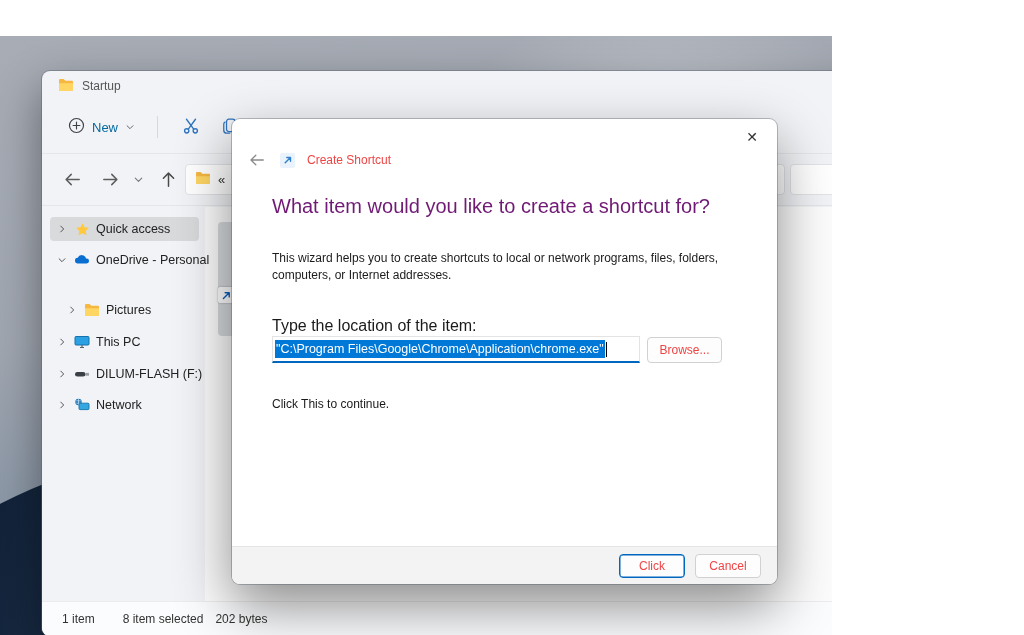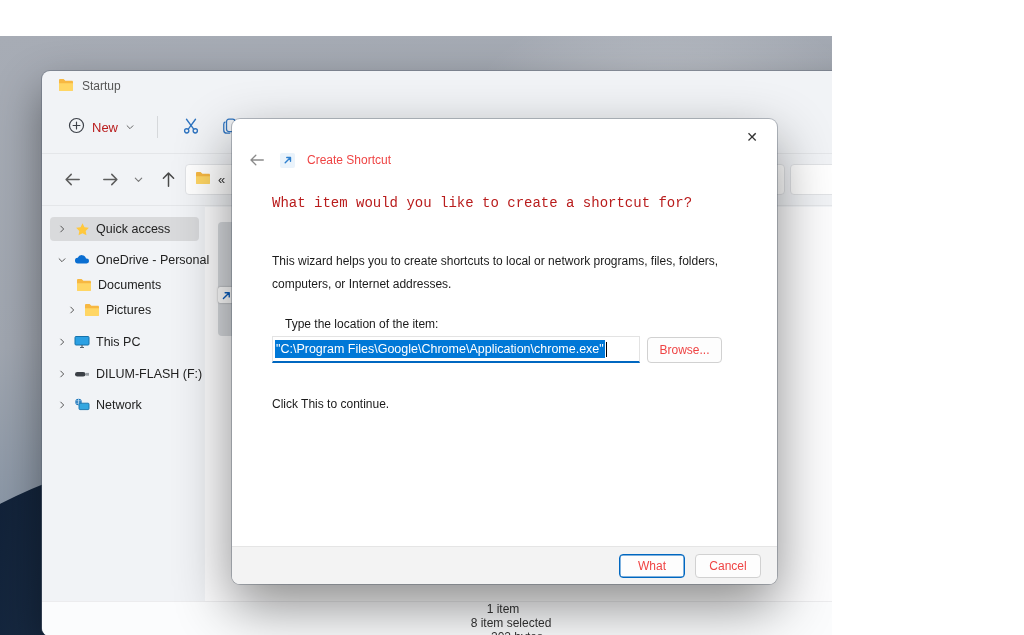--- a/index.html
+++ b/index.html
@@ -31,21 +31,21 @@
 
   .titlebar { position:relative; height:30px; display:flex; align-items:center; padding-left:16px; }
   .titlebar .title { margin-left:8px; color:#555; font-size:12px; }
   .win-controls { position:absolute; right:0; top:0; height:30px; display:flex; }
   .win-btn { width:46px; height:30px; display:flex; align-items:center; justify-content:center; color:#444; }
   .glyph-min { width:10px; height:1px; background:#555; display:block; }
   .glyph-max { width:9px; height:9px; border:1px solid #555; border-radius:2px; display:block; }
   .glyph-close { font-size:12px; color:#555; }
 
   .toolbar { position:relative; height:52px; display:flex; align-items:center; padding-left:16px; }
-  .new-btn { display:flex; align-items:center; gap:7px; padding:6px 10px; border-radius:5px; color:#b91c1c; font-size:13px; }
+  .new-btn { display:flex; align-items:center; gap:7px; padding:6px 10px; border-radius:5px; color:#0369a1; font-size:13px; }
   .tb-divider { width:1px; height:22px; background:#d6d8db; margin:0 14px 0 12px; }
   .tb-icon { width:38px; height:32px; display:flex; align-items:center; justify-content:center; border-radius:5px; }
 
   .navrow { position:relative; height:53px; display:flex; align-items:center;
             border-top:1px solid #e4e6e9; border-bottom:1px solid #e4e6e9; padding-left:15px; }
   .nav-btn { width:30px; height:30px; display:flex; align-items:center; justify-content:center; border-radius:5px; }
   .nav-btn.small { width:18px; }
   .addressbar { position:absolute; left:143px; top:10px; width:600px; height:31px; background:#fff;
                 border:1px solid #e1e3e6; border-radius:4px; display:flex; align-items:center; padding:0 9px; gap:7px; }
   .addressbar .chev { color:#333; font-size:13px; }
@@ -62,21 +62,21 @@
   .sidebar { position:absolute; left:0; top:136px; width:163px; bottom:35px; }
   .side-item { position:absolute; left:8px; width:149px; height:24px; display:flex; align-items:center;
                gap:6px; padding-left:6px; border-radius:4px; color:#222; font-size:12.5px; white-space:nowrap; }
   .side-item.selected { background:#d9dadc; }
   .side-item .chev-slot { width:12px; display:flex; justify-content:center; flex:none; }
   .side-item .ico { width:16px; height:16px; flex:none; display:flex; align-items:center; justify-content:center; }
   .indent1 { padding-left:26px !important; }
 
   
   .statusbar { position:absolute; left:0; right:0; bottom:0; height:35px; background:#fbfcfd;
-               border-top:1px solid #ececee; display:flex; align-items:center; padding:0 10px 0 20px; color:#333;flex-direction:column; }
+               border-top:1px solid #ececee; display:flex; align-items:center; padding:0 10px 0 20px; color:#333; }
   .statusbar .s1 { margin-right:28px; }
   .statusbar .s2 { margin-right:12px; }
   .status-views { position:absolute; right:10px; top:4px; display:flex; align-items:center; gap:6px; }
   .view-btn { width:26px; height:26px; display:flex; align-items:center; justify-content:center; border-radius:4px; }
   .view-btn.active { background:#d9e7f5; border:1px solid #9fc3e8; }
   .lines-icon { display:flex; flex-direction:column; gap:2px; }
   .lines-icon span { display:block; width:12px; height:1.6px; background:#3a3a3a; }
   .square-icon { width:12px; height:12px; border:1.6px solid #3a3a3a; border-radius:1px; }
 
   
@@ -84,23 +84,23 @@
             border-radius:8px; overflow:hidden;
             box-shadow:0 0 0 1px rgba(70,80,95,.35), 0 22px 55px rgba(0,0,0,.45); }
   .dlg-close { position:absolute; right:10px; top:4px; width:30px; height:28px; display:flex;
                align-items:center; justify-content:center; color:#333; font-size:14px; }
   .dlg-header { position:absolute; left:14px; top:30px; display:flex; align-items:center; gap:12px; }
   .dlg-back { width:22px; height:22px; display:flex; align-items:center; justify-content:center; }
   .dlg-appicon { width:15px; height:15px; background:#eaf3fb; border-radius:2px; display:flex;
                  align-items:center; justify-content:center; }
   .dlg-title { font-size:12px; color:#ef4444; }
 
-  .dlg-heading { position:absolute; left:40px; top:76px; font-size:14px; color:#b91c1c;font-family:Liberation Mono, monospace; }
-  .dlg-desc { position:absolute; left:40px; top:131px; width:500px; font-size:12px; line-height:23px; color:#1b1b1b; }
-  .dlg-label { position:absolute; left:53px; top:198px; font-size:12px; }
+  .dlg-heading { position:absolute; left:40px; top:76px; font-size:20px; color:#701a75; }
+  .dlg-desc { position:absolute; left:40px; top:131px; width:500px; font-size:12px; line-height:17px; color:#1b1b1b; }
+  .dlg-label { position:absolute; left:40px; top:198px; font-size:16px; }
   .dlg-input { position:absolute; left:40px; top:217px; width:368px; height:27px; background:#fff;
                border:1px solid #e3e3e3; border-bottom:2px solid #0067c0; display:flex; align-items:center;
                padding:0 2px; overflow:hidden; white-space:nowrap; }
   .dlg-input .sel { background:#0078d7; color:#fff; font-size:12.5px; padding:2px 1px; }
   .dlg-input .caret { width:1px; height:15px; background:#000; margin-left:1px; }
   .btn { background:#fdfdfd; border:1px solid #d1d1d1; border-radius:4px; font-size:12px; color:#ef4444;
          display:flex; align-items:center; justify-content:center; font-family:inherit; }
   .browse-btn { position:absolute; left:415px; top:218px; width:75px; height:26px; }
   .dlg-hint { position:absolute; left:40px; top:278px; font-size:12px; }
   .dlg-footer { position:absolute; left:0; right:0; bottom:0; height:38px; background:#f3f3f3;
@@ -247,29 +247,20 @@
             </svg>
         </span>
         <span class="ico">
           <svg width="15" height="15" viewBox="0 0 16 16">
               <path d="M8 1.2l2.1 4.3 4.7.7-3.4 3.3.8 4.7L8 12l-4.2 2.2.8-4.7L1.2 6.2l4.7-.7z" fill="#ffc83d"></path>
             </svg>
         </span>
         <span>Quick access</span>
       </div>
 
-      <div class="side-item indent1" style="top:66px;">
-        <span class="ico">
-          <svg width="16" height="16" viewBox="0 0 16 16">
-              <path d="M1 3.2c0-.7.5-1.2 1.2-1.2h3.4l1.8 1.7h6.4c.7 0 1.2.5 1.2 1.2v7.9c0 .7-.5 1.2-1.2 1.2H2.2c-.7 0-1.2-.5-1.2-1.2z" fill="#f7b842"></path>
-              <path d="M1 6.2h14v6.6c0 .7-.5 1.2-1.2 1.2H2.2c-.7 0-1.2-.5-1.2-1.2z" fill="#ffd664"></path>
-            </svg>
-        </span>
-        <span>Documents</span>
-      </div>
 
       <div class="side-item" style="top:91px; padding-left:16px;">
         <span class="chev-slot">
           <svg width="10" height="10" viewBox="0 0 12 12">
               <path d="M4.5 2.5L8 6l-3.5 3.5" fill="none" stroke="#555" stroke-width="1.2" stroke-linecap="round" stroke-linejoin="round"></path>
             </svg>
         </span>
         <span class="ico">
           <svg width="16" height="16" viewBox="0 0 16 16">
               <path d="M1 3.2c0-.7.5-1.2 1.2-1.2h3.4l1.8 1.7h6.4c.7 0 1.2.5 1.2 1.2v7.9c0 .7-.5 1.2-1.2 1.2H2.2c-.7 0-1.2-.5-1.2-1.2z" fill="#f7b842"></path>
@@ -369,17 +360,17 @@
 
     <div class="dlg-input">
       <span class="sel">"C:\Program Files\Google\Chrome\Application\chrome.exe"</span>
       <span class="caret"></span>
     </div>
     <button class="btn browse-btn">Browse...</button>
 
     <div class="dlg-hint">Click This to continue.</div>
 
     <div class="dlg-footer">
-      <button class="btn btn-default">What</button>
+      <button class="btn btn-default">Click</button>
       <button class="btn">Cancel</button>
     </div>
   </div>
 </div>
 
 </body></html>

